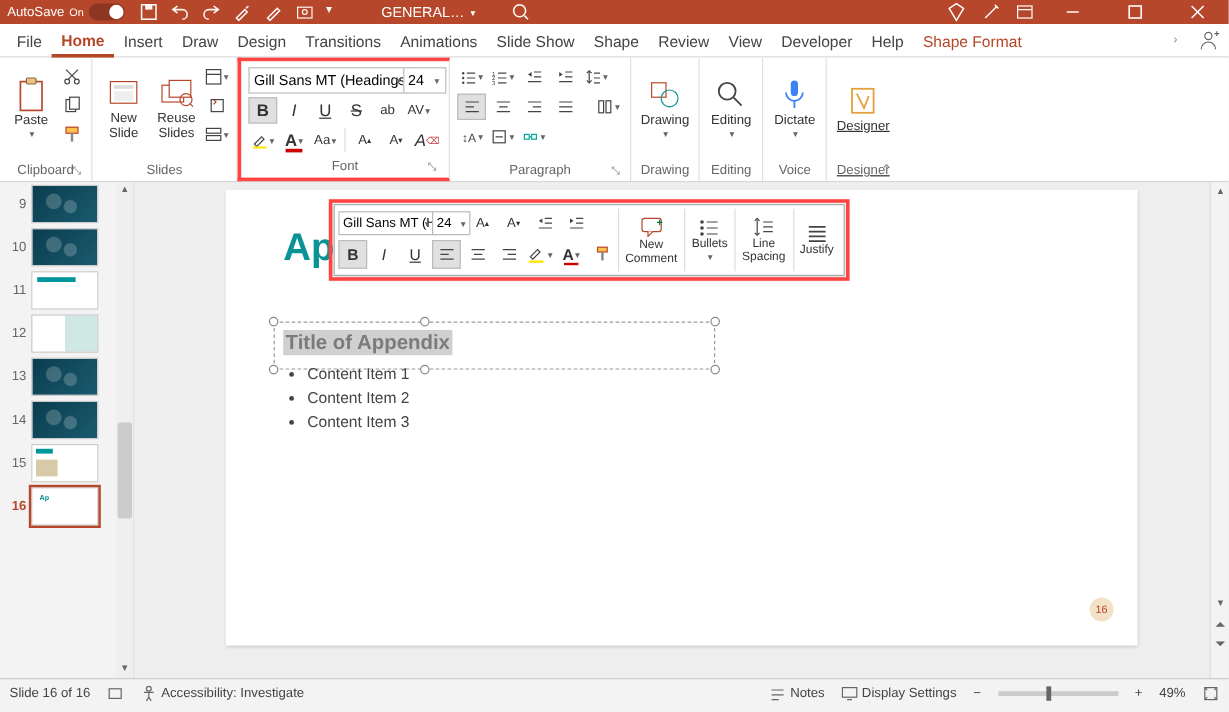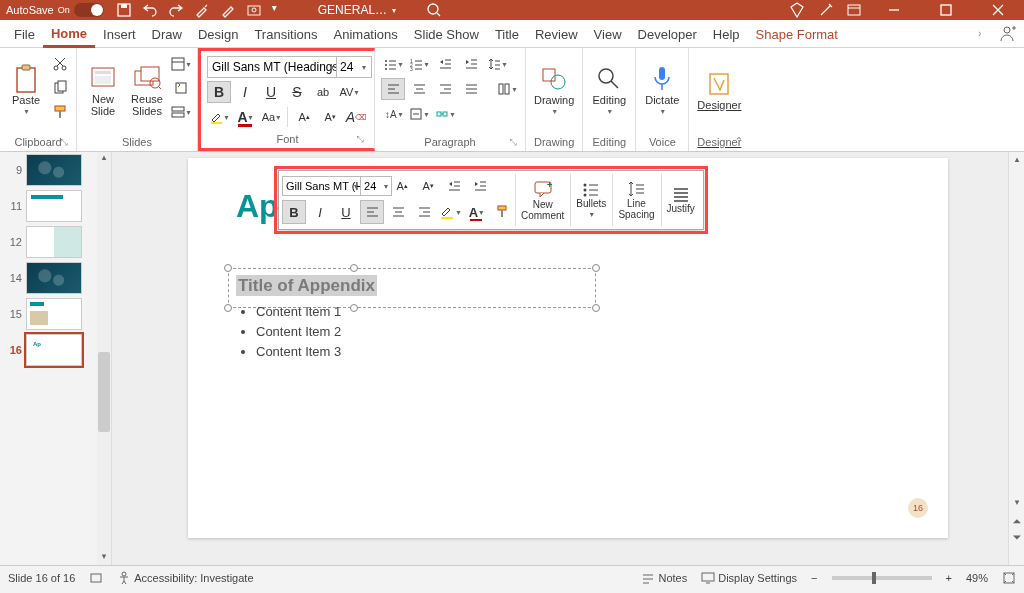--- a/index.html
+++ b/index.html
@@ -194,21 +194,21 @@
 
 <div class="ribbon-tabs">
   <div class="tab">File</div>
   <div class="tab active">Home</div>
   <div class="tab">Insert</div>
   <div class="tab">Draw</div>
   <div class="tab">Design</div>
   <div class="tab">Transitions</div>
   <div class="tab">Animations</div>
   <div class="tab">Slide Show</div>
-  <div class="tab">Title</div>
+  <div class="tab">Shape</div>
   <div class="tab">Review</div>
   <div class="tab">View</div>
   <div class="tab">Developer</div>
   <div class="tab">Help</div>
   <div class="tab context">Shape Format</div>
   <div class="tab-end">
     <div class="more-chev">›</div>
     <div class="share-icon">
         <svg viewBox="0 0 22 22">
           <circle cx="11" cy="7" r="3" fill="none" stroke="#666"></circle>
@@ -552,26 +552,34 @@
   </div>
 </div>
 
 <div class="workspace">
   <div class="thumb-panel">
     <div class="thumb">
         <div class="num">9</div>
         <div class="img dark pic"></div>
       </div>
     <div class="thumb">
+        <div class="num">10</div>
+        <div class="img dark pic"></div>
+      </div>
+    <div class="thumb">
         <div class="num">11</div>
         <div class="img white-title" style="background:#fff;"></div>
       </div>
     <div class="thumb">
         <div class="num">12</div>
         <div class="img gradient"></div>
+      </div>
+    <div class="thumb">
+        <div class="num">13</div>
+        <div class="img dark pic"></div>
       </div>
     <div class="thumb">
         <div class="num">14</div>
         <div class="img dark pic"></div>
       </div>
     <div class="thumb">
         <div class="num">15</div>
         <div class="img" style="background:#fff;">
           <div style="position:absolute;left:3px;top:3px;width:14px;height:4px;background:#00979c;"></div>
           <div style="position:absolute;left:3px;top:12px;width:18px;height:14px;background:#d8c9a8;"></div>

